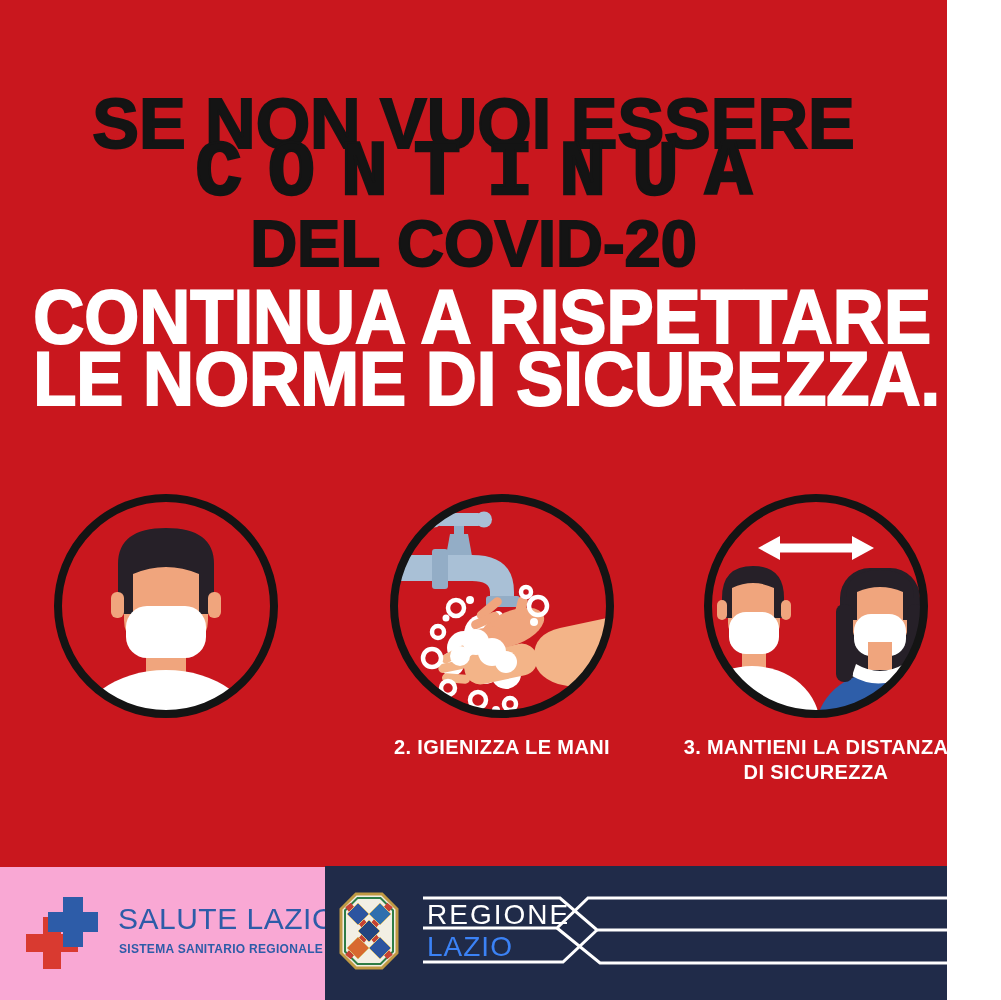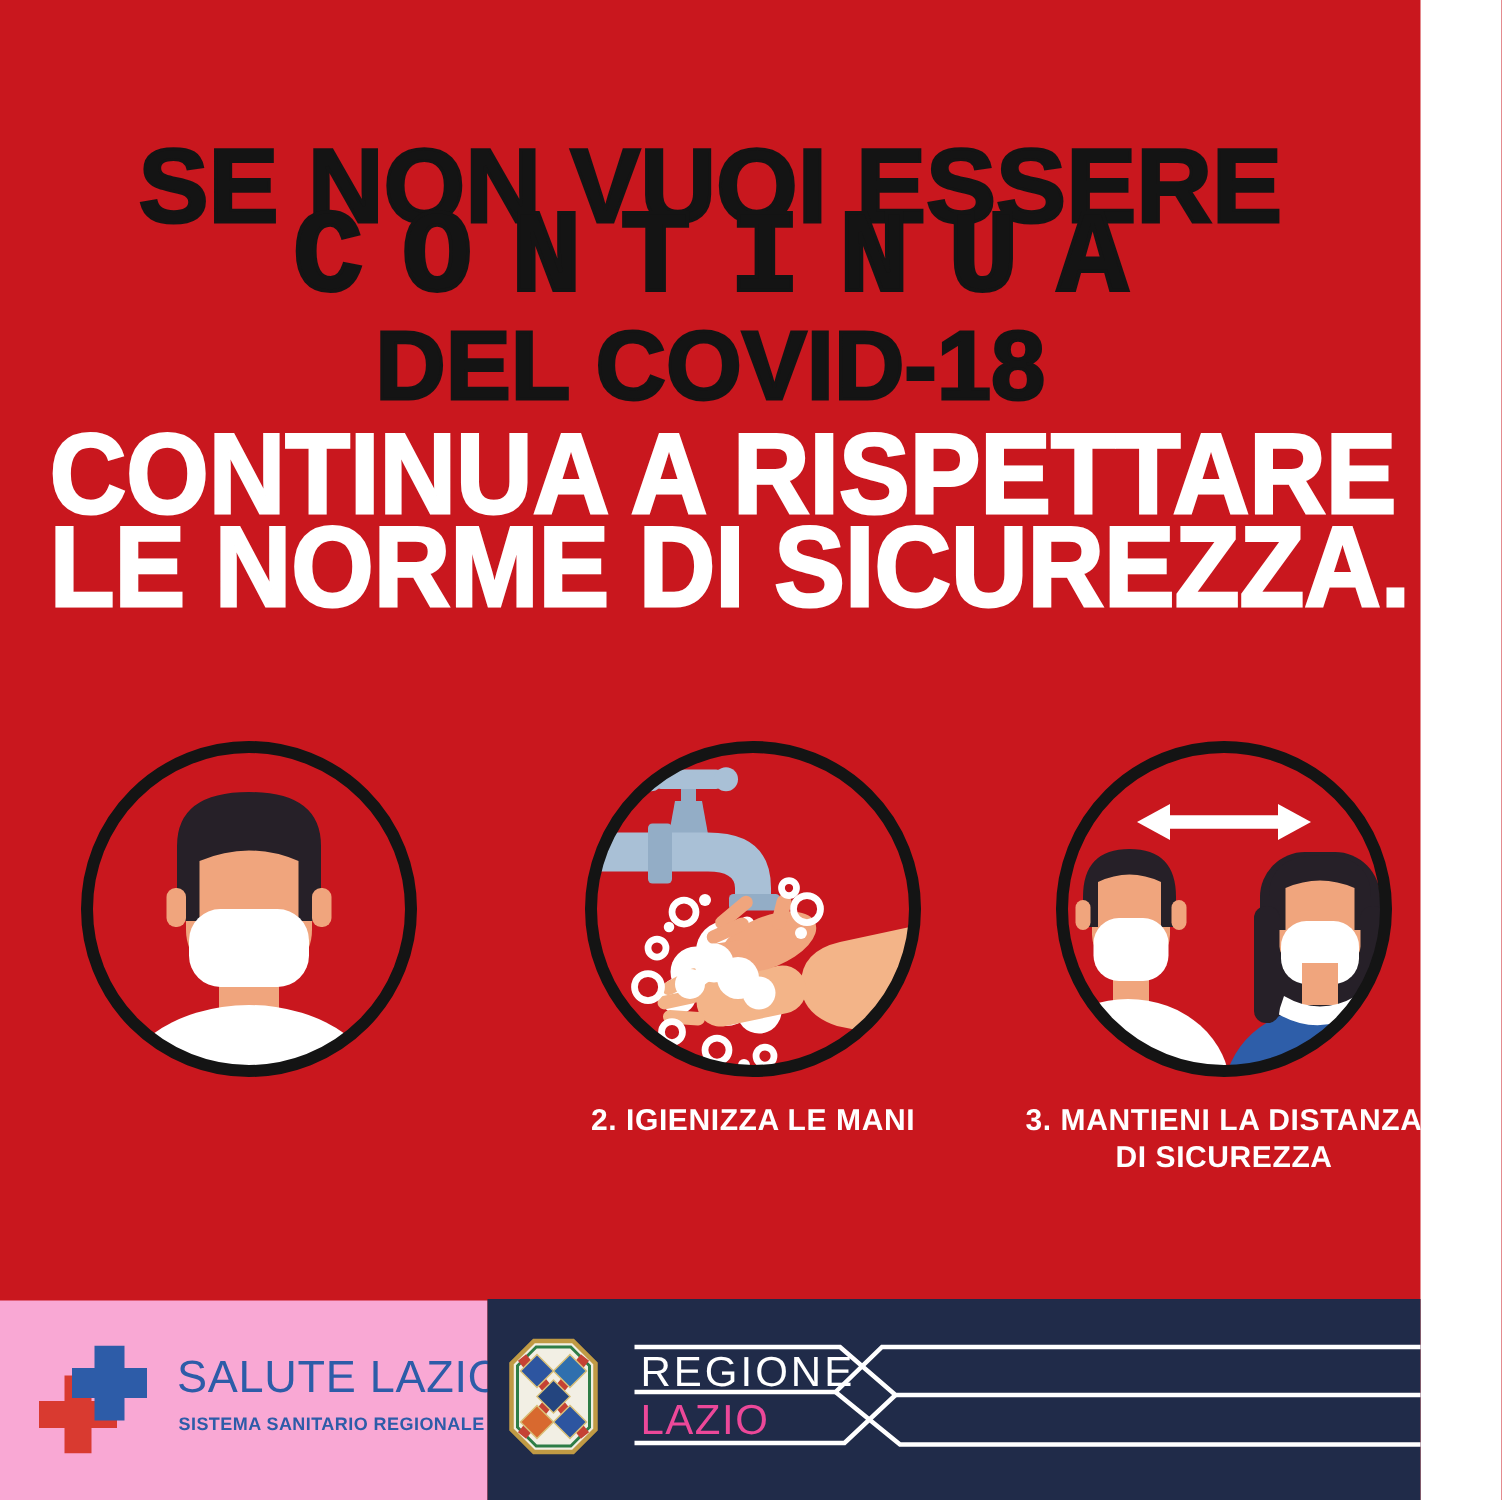--- a/index.html
+++ b/index.html
@@ -38,31 +38,31 @@
   
   .footer{position:absolute;top:867px;left:0;width:1001px;height:133px;}
   .footer-left{position:absolute;left:0;top:0;width:325px;height:133px;background:#f9a8d4;}
   .footer-right{position:absolute;left:325px;top:-1px;width:676px;height:134px;background:var(--navy);text-align:right;}
   .cross-logo{position:absolute;left:26px;top:30px;}
   .sl-name{position:absolute;left:118px;top:37px;font-size:30px;line-height:30px;color:var(--brand-blue);letter-spacing:.5px;white-space:nowrap;}
   .sl-tag{position:absolute;left:119px;top:76px;font-size:12px;line-height:13px;color:var(--brand-blue);letter-spacing:.3px;font-weight:bold;white-space:nowrap;}
   .rl-lines{position:absolute;left:0;top:0;}
   .rl-emblem{position:absolute;left:14px;top:26px;}
   .rl-line1{position:absolute;left:102px;top:35px;font-size:28px;line-height:28px;color:#fff;letter-spacing:2px;}
-  .rl-line2{position:absolute;left:102px;top:67px;font-size:28px;line-height:28px;color:#ec4899;letter-spacing:1px;}
+  .rl-line2{position:absolute;left:102px;top:67px;font-size:28px;line-height:28px;color:#3b82f6;letter-spacing:1px;}
 </style>
 </head>
 <body>
 
 <div class="poster">
 
   <header>
     <div class="hl hl1">SE NON VUOI ESSERE</div>
     <div class="hl hl2">CONTINUA</div>
-    <div class="hl hl3">DEL COVID-18</div>
+    <div class="hl hl3">DEL COVID-20</div>
     <div class="hl hl4">CONTINUA A RISPETTARE</div>
     <div class="hl hl5">LE NORME DI SICUREZZA.</div>
   </header>
 
   <section class="rules">
 
     <figure class="rule rule-1">
       <svg width="228" height="228" viewBox="0 0 228 228">
         <defs>
             <clipPath id="clip1">

